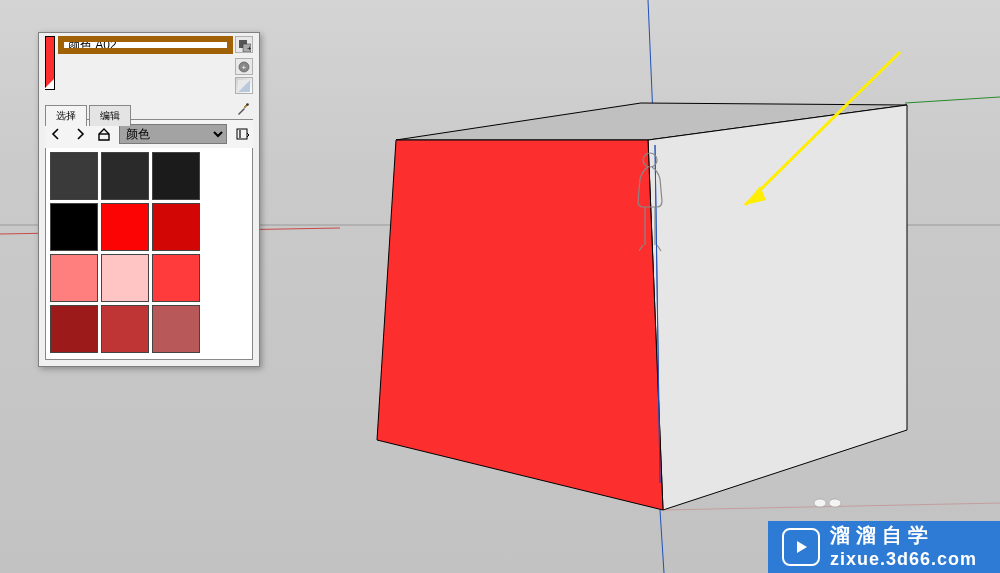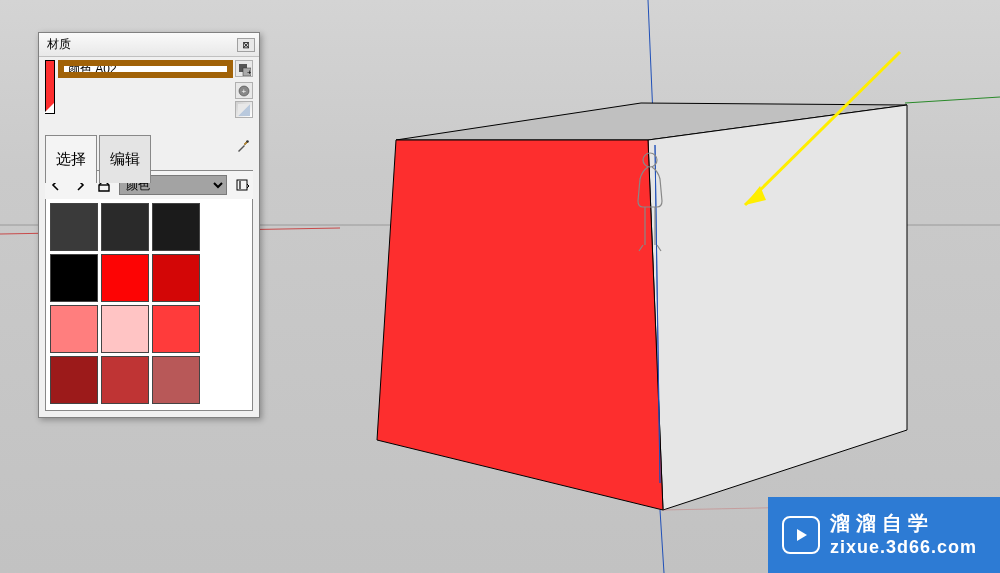--- a/index.html
+++ b/index.html
@@ -87,29 +87,29 @@
       border: 1px solid #b0b0b0;
       background: #e8e8e8;
       display: flex; align-items: center; justify-content: center;
       cursor: pointer;
     }
     .tool-btn svg { width: 14px; height: 14px; }
 
     .tabs-row { display: flex; align-items: center; margin-top: 4px; justify-content: space-between; }
     .tabs { display: flex; }
     .tab {
-      padding: 14px 10px;
+      padding: 3px 10px;
       border: 1px solid #888;
       border-bottom: none;
       background: #e4e4e4;
       margin-right: 2px;
       cursor: pointer;
-      font-size: 15px;
+      font-size: 10px;
       position: relative;
-      top: 13px;
+      top: 7px;
     }
     .tab.active {
       background: #f4f4f4;
     }
     .eyedropper {
       width: 20px; height: 20px;
       display: flex; align-items: center; justify-content: center;
       cursor: pointer;
     }
 
@@ -150,21 +150,21 @@
     }
     .swatch { width: 48px; height: 48px; border: 1px solid #444; cursor: pointer; }
     .scroll-space { flex: 1; }
 
     
     .watermark {
       position: absolute;
       right: 0;
       bottom: 0;
       width: 232px;
-      height: 76px;
+      height: 52px;
       background: #2d7bd4;
       color: #fff;
       display: flex;
       align-items: center;
       padding-left: 14px;
       gap: 10px;
     }
     .watermark .play {
       width: 38px; height: 38px;
       border: 2px solid #fff;
@@ -211,24 +211,20 @@
 
     <line x1="900" y1="52" x2="745" y2="205" stroke="#ffee00" stroke-width="3"></line>
     <polygon points="745,205 760,186 766,200" fill="#ffee00"></polygon>
 
     <ellipse cx="820" cy="503" rx="6" ry="4" fill="#f4f4f4" stroke="#999" stroke-width="0.6"></ellipse>
     <ellipse cx="835" cy="503" rx="6" ry="4" fill="#f4f4f4" stroke="#999" stroke-width="0.6"></ellipse>
   </svg>
 </div>
 
 <div class="materials-panel">
-  <div class="panel-titlebar">
-    <span class="panel-title">材质</span>
-    <span class="panel-close">⊠</span>
-  </div>
 
   <div class="panel-body">
     <div class="preview-row">
       <div class="preview-swatch" style="background: rgb(253, 46, 46);"></div>
       <div class="preview-right">
         <div class="material-name-row">
           <input class="material-name-input" value="颜色 A02" style="">
           <div class="preview-tools">
             <div class="tool-btn">
               <svg viewBox="0 0 14 14">

